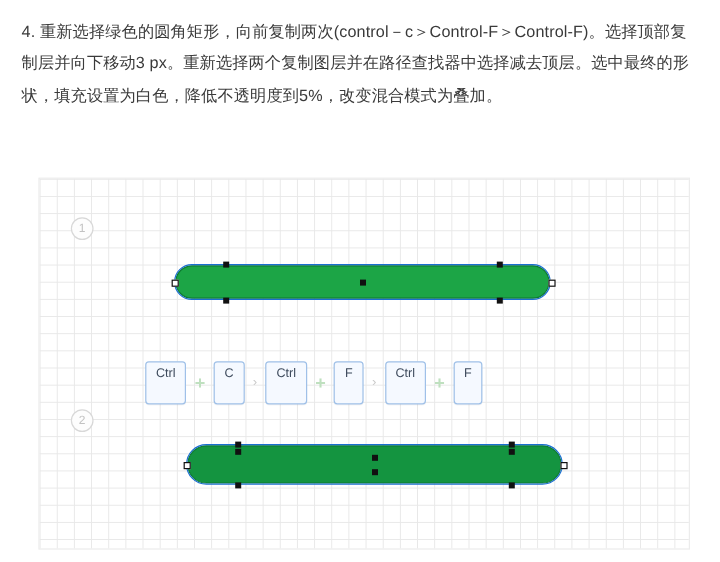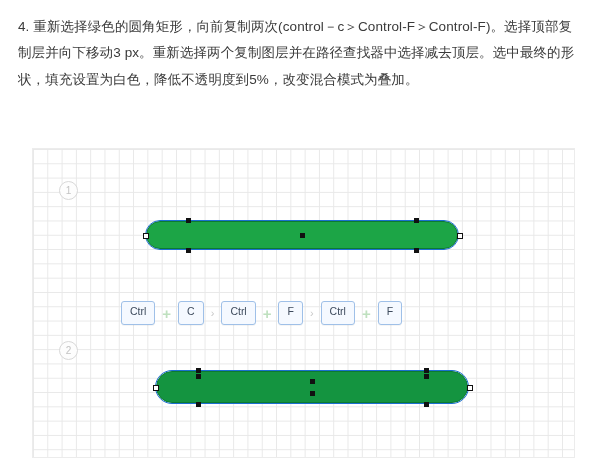--- a/index.html
+++ b/index.html
@@ -98,21 +98,21 @@
   .shortcut-row {
     position: absolute;
     left: 88px;
     top: 152px;
     display: flex;
     align-items: center;
     gap: 7px;
   }
   .key {
     min-width: 20px;
-    height: 24px;
+    height: 36px;
     padding: 0 8px;
     border: 1px solid #9fc0e8;
     border-radius: 3px;
     background: #f5f9ff;
     color: #3d4a5c;
     font-size: 10.5px;
     line-height: 19px;
     text-align: center;
     box-sizing: border-box;
     box-shadow: 0 1px 0 rgba(0,0,0,0.04);

